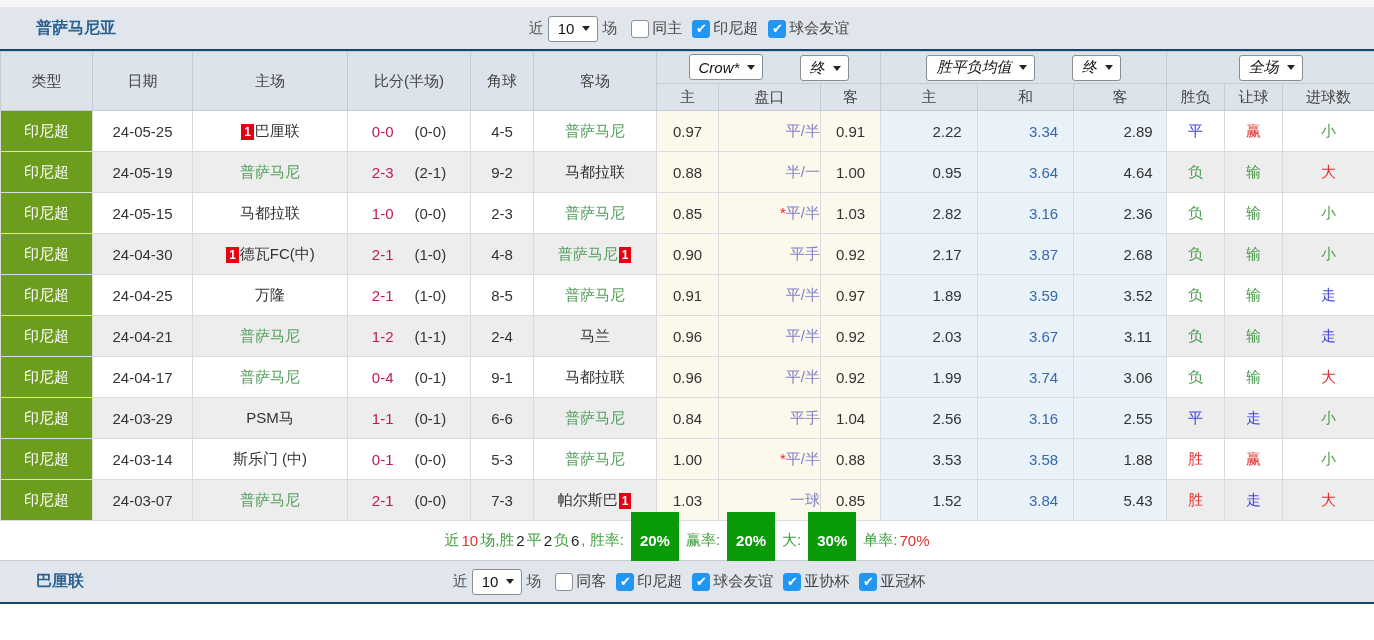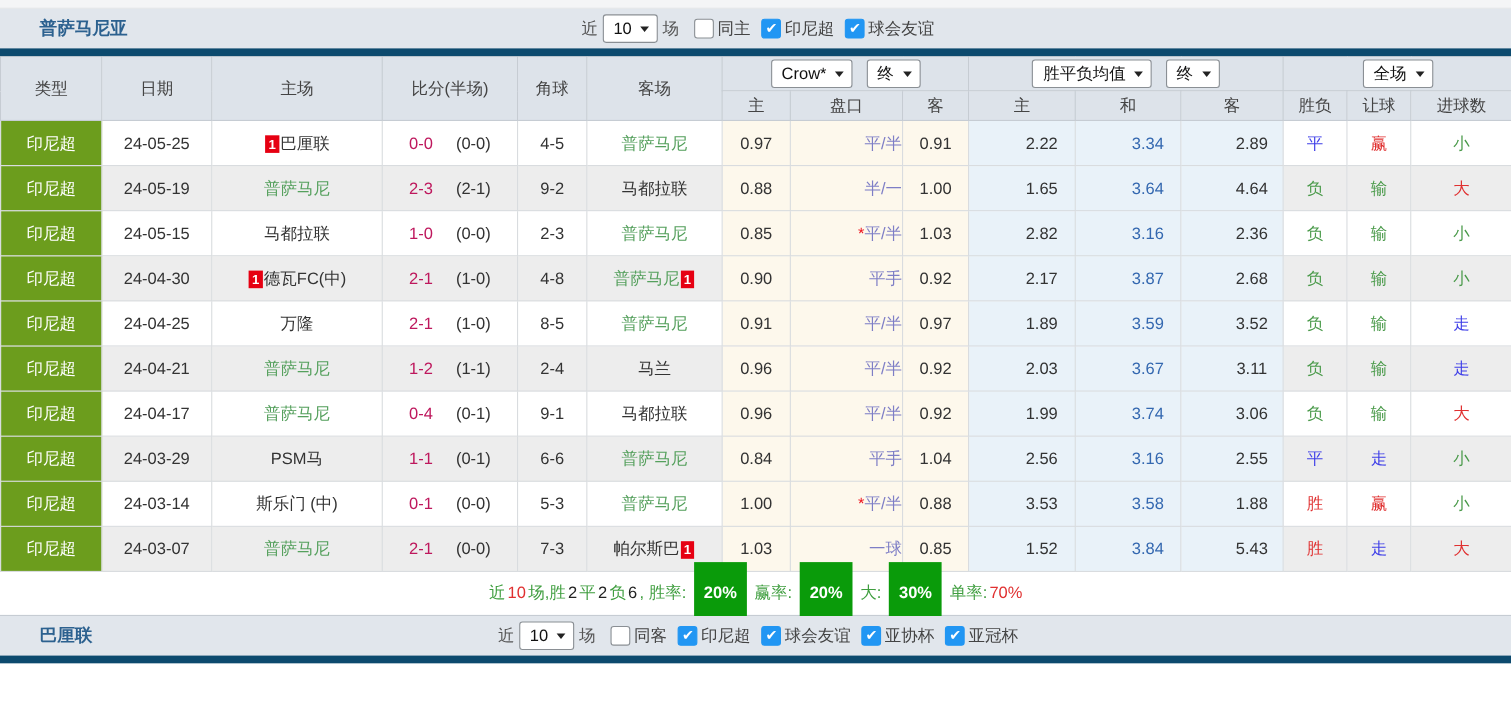--- a/index.html
+++ b/index.html
@@ -6,39 +6,39 @@
   body { background:#fff; }
   .page { width:1374px; height:640px; position:relative; overflow:hidden;
           font-family:"Liberation Sans","DejaVu Sans",sans-serif; background:#fff; }
   .top-strip { height:8px; background:#f4f5f6; border-bottom:1px solid #e3e5e7; }
   .title-bar { height:37px; background:#1899d6; display:flex; align-items:center; justify-content:center; color:#fff; }
   .title-bar .title { font-weight:bold; font-size:18px; }
   .radio { display:inline-block; border-radius:50%; vertical-align:middle; cursor:pointer; }
   .radio.sel { width:13px; height:13px; background:#fff; margin-left:1px; }
   .radio.unsel { width:15px; height:15px; border:3px solid #fff; background:transparent; margin-left:14px; }
   .radio-label { font-size:15px; margin-left:5px; }
-  .team-row { height:43px; background:#e1e6ec; position:relative; display:flex; align-items:center; border-bottom:7px solid #0c4a6e; }
+  .team-row { height:43px; background:#e1e6ec; position:relative; display:flex; align-items:center; border-bottom:2px solid #0c4a6e; }
   .team-row .team-name { position:absolute; left:36px; font-size:16px; font-weight:bold; color:#2c618f; }
   .filters { margin:0 auto; display:flex; align-items:center; font-size:15px; color:#444; }
   .filters .lbl { margin:0 4px; color:#555; }
   .fake-select { display:inline-flex; align-items:center; justify-content:space-between;
         background:#fff; border:1px solid #8a8f94; border-radius:3px; height:26px;
         padding:0 7px 0 9px; font-size:15px; color:#111; cursor:pointer; }
   .fake-select .caret { width:0; height:0; border-left:4px solid transparent; border-right:4px solid transparent;
         border-top:5px solid #222; margin-left:8px; }
   .checkbox { display:inline-block; width:18px; height:18px; border-radius:3px; background:#fff;
         border:1px solid #8a8f94; margin:0 3px 0 10px; vertical-align:middle; cursor:pointer;
         line-height:16px; text-align:center; }
   .checkbox.checked { background:#2196f3; border-color:#2196f3; color:#fff; font-size:13px; font-weight:bold; }
   table { border-collapse:collapse; table-layout:fixed; width:1374px; }
   thead th { background:#dde3ea; border:1px solid #c6ccd3; font-size:15px; color:#444; font-weight:normal; }
   thead tr.h1 th { height:30px; }
   thead tr.h2 th { height:27px; }
   thead .th-group { padding:2px 0; }
-  thead .th-group .fake-select { margin:0 4px; }
+  thead .th-group .fake-select { margin:0 16px;font-style:italic; }
   tbody td { height:41px; text-align:center; font-size:15px; color:#333;
         border:1px solid #d9dcdf; background:#fff; }
   tr.even td { background:#ededed; }
   td.c-type { background:#6c9d1d !important; color:#fff; }
   td.c-odds { background:#fdf8ec !important; }
   td.c-avg  { background:#e9f2f9 !important;padding-left:36px; }
   td.c-avg.mid { color:#3468b0; }
   .score-main { color:#be185d; }
   .half { color:#333;padding-left:21px; }
   .tname { color:#333; cursor:pointer; }
@@ -165,21 +165,21 @@
         <tr class="even">
           <td class="c-type">印尼超</td>
           <td>24-05-19</td>
           <td><span class="tname self">普萨马尼</span></td>
           <td><span class="score-main">2-3</span><span class="half">(2-1)</span></td>
           <td>9-2</td>
           <td><span class="tname">马都拉联</span></td>
           <td class="c-odds">0.88</td>
           <td class="c-odds hcap"><span>半/一</span></td>
           <td class="c-odds">1.00</td>
-          <td class="c-avg">1.65</td>
+          <td class="c-avg">0.95</td>
           <td class="c-avg mid">3.64</td>
           <td class="c-avg">4.64</td>
           <td class="res-green">负</td>
           <td class="res-green">输</td>
           <td class="res-red">大</td>
         </tr>
         <tr class="odd">
           <td class="c-type">印尼超</td>
           <td>24-05-15</td>
           <td><span class="tname">马都拉联</span></td>

